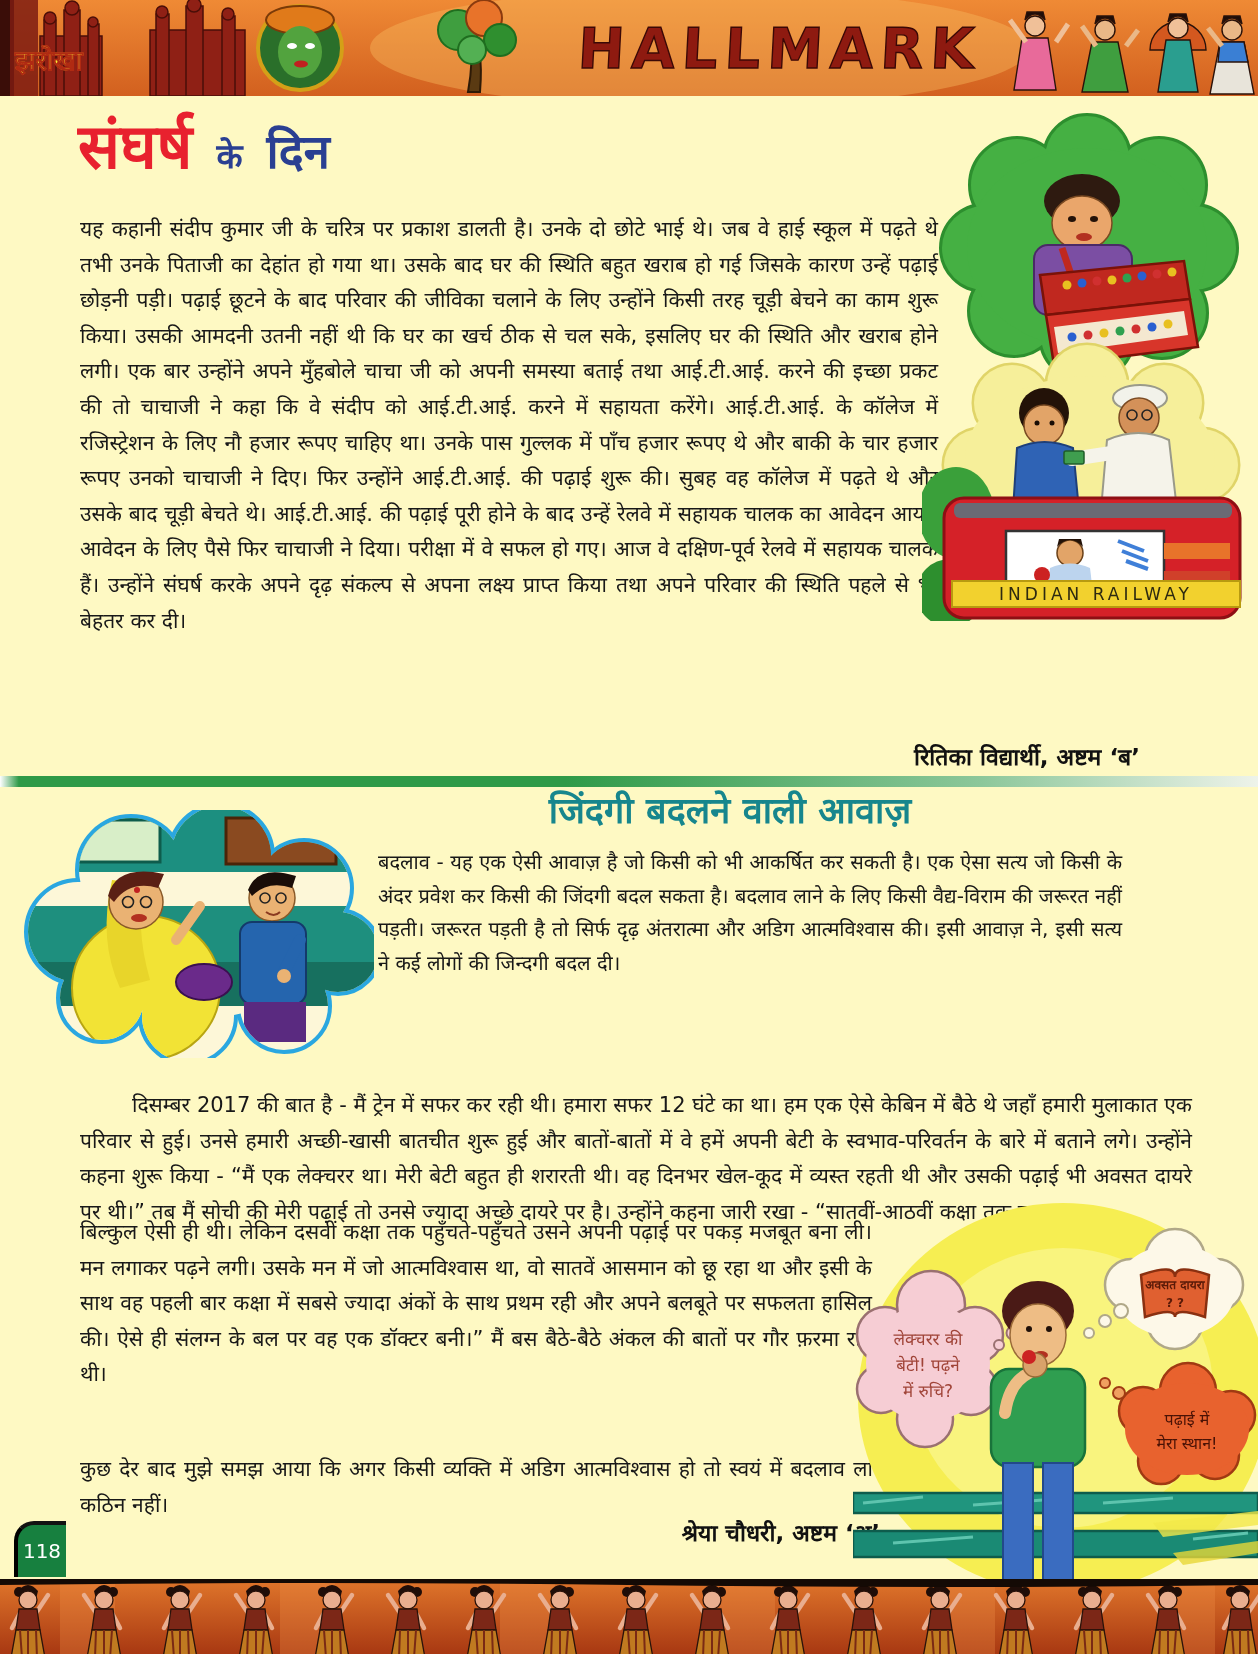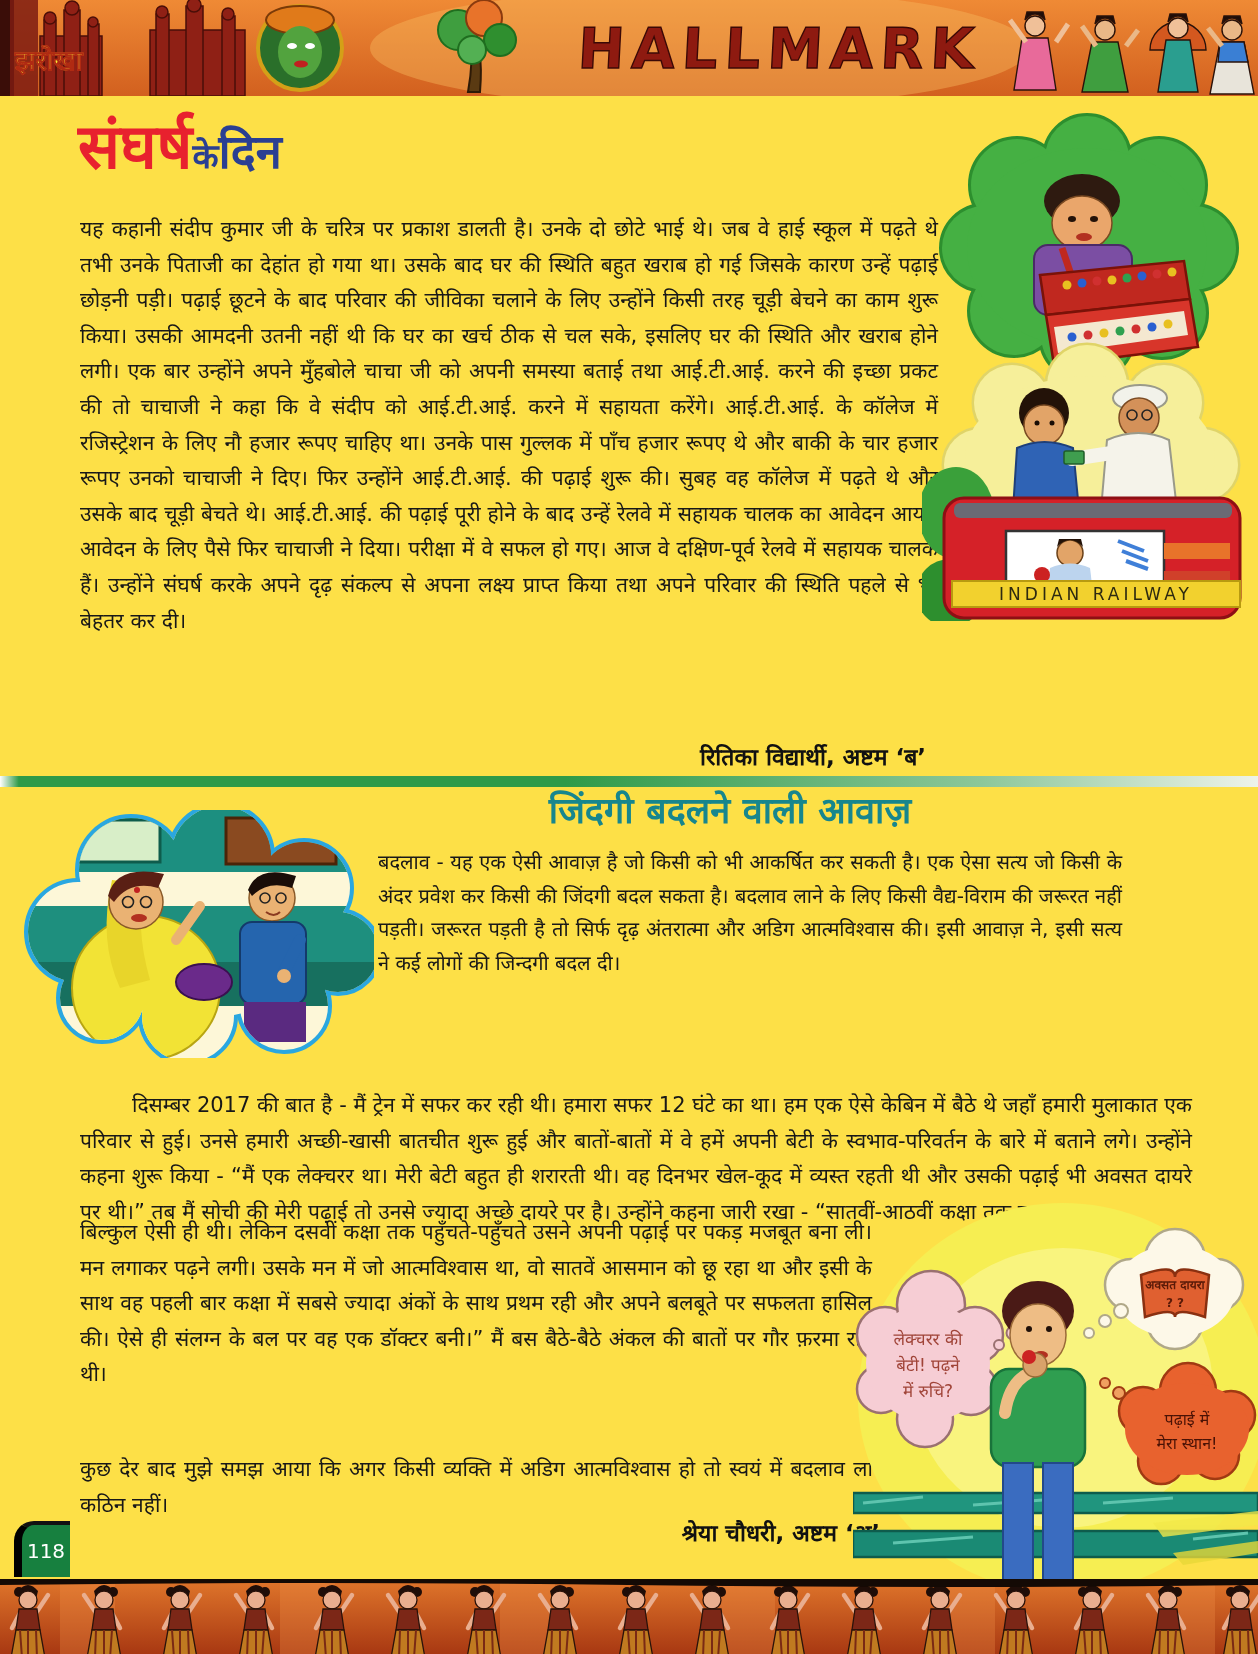--- a/index.html
+++ b/index.html
@@ -1,29 +1,29 @@
 <!DOCTYPE html>
 <html><head>
 <meta charset="utf-8">
 <style>
   html,body{margin:0;padding:0;background:#888;}
-  .page{position:relative;width:1258px;height:1654px;background:#fde047;overflow:hidden;
+  .page{position:relative;width:1258px;height:1654px;background:#fef9c3;overflow:hidden;
         font-family:"DejaVu Sans",sans-serif;margin:0 auto;}
   .abs{position:absolute;}
   
   .header{left:0;top:0;width:1258px;height:96px;}
   
-  .a1-title{left:78px;top:116px;display:flex;align-items:baseline;gap:0;}
+  .a1-title{left:78px;top:116px;display:flex;align-items:baseline;gap:24px;}
   .a1-w1{font-size:62px;font-weight:bold;color:#e8212e;line-height:1;}
   .a1-w2{font-size:34px;font-weight:bold;color:#2a3f92;line-height:1;}
   .a1-w3{font-size:47px;font-weight:bold;color:#2a3f92;line-height:1;}
   .a1-body{left:80px;top:212px;width:858px;font-size:21px;line-height:35.6px;
            color:#181818;text-align:justify;}
   .author{font-size:23px;font-weight:bold;color:#111;}
-  .author1{left:700px;top:740px;width:440px;}
+  .author1{left:700px;top:740px;width:440px;text-align:right;}
   
   .divider{left:0;top:776px;width:1258px;height:11px;
     background:linear-gradient(90deg,#ffffff 0,#2f9a48 1.5%,#2f9a48 45%,#8cc79a 78%,#eef3ea 100%);}
   
   .a2-title{left:400px;top:789px;width:660px;text-align:center;font-size:36px;
             font-weight:bold;color:#17868d;line-height:1.2;}
   .a2-p1{left:378px;top:846px;width:744px;font-size:20px;line-height:33.6px;
          color:#181818;text-align:justify;}
   .a2-p2a{left:80px;top:1059px;width:1112px;font-size:21px;line-height:35.6px;
           color:#181818;text-align:justify;text-indent:52px;margin-top:29px;}
@@ -31,21 +31,21 @@
           color:#181818;text-align:justify;}
   .a2-p3{left:80px;top:1452px;width:810px;font-size:21px;line-height:35.6px;
          color:#181818;text-align:justify;}
   .author2{left:480px;top:1516px;width:400px;text-align:right;}
   
   .illus-a{left:922px;top:113px;width:336px;height:508px;text-align:center;}
   .illus-b{left:16px;top:810px;width:358px;height:248px;}
   .illus-c{left:853px;top:1193px;width:405px;height:392px;}
   
   .badge{left:14px;top:1521px;width:48px;height:52px;background:#17803f;
-         border-left:8px solid #000000;border-top:4px solid #121212;
+         border-left:4px solid #000000;border-top:4px solid #121212;
          border-top-left-radius:20px;display:flex;align-items:center;justify-content:center;
          color:#ffffff;font-size:20px;}
   
   .footer{left:0;top:1579px;width:1258px;height:75px;}
   svg text{font-family:"DejaVu Sans",sans-serif;}
 </style>
 </head>
 <body>
 
 <div class="page">

